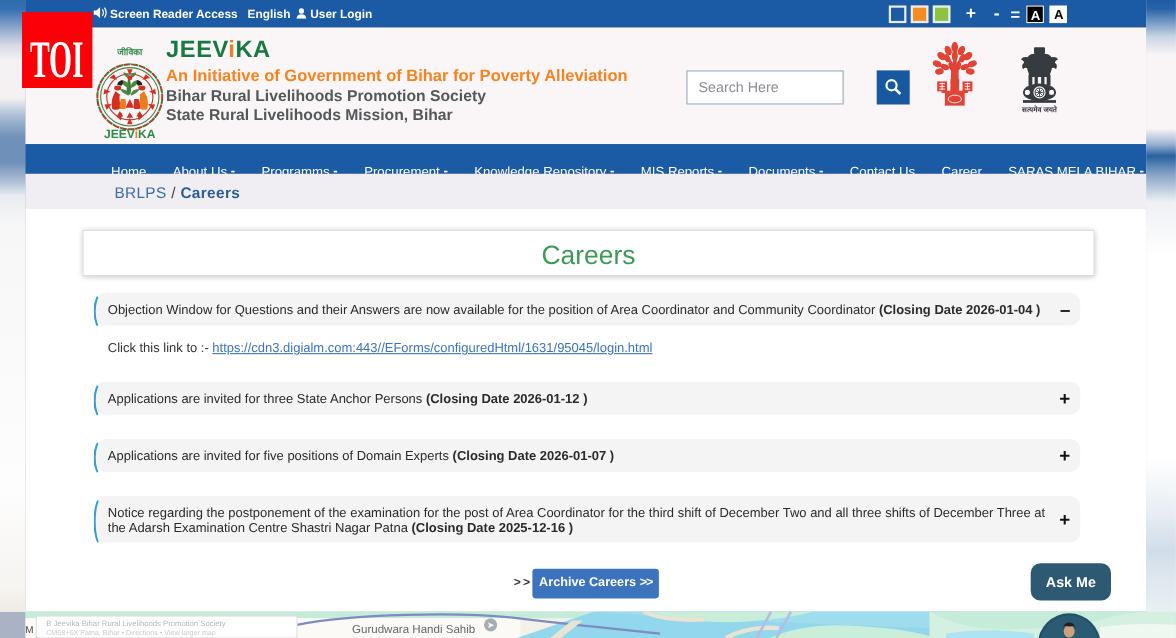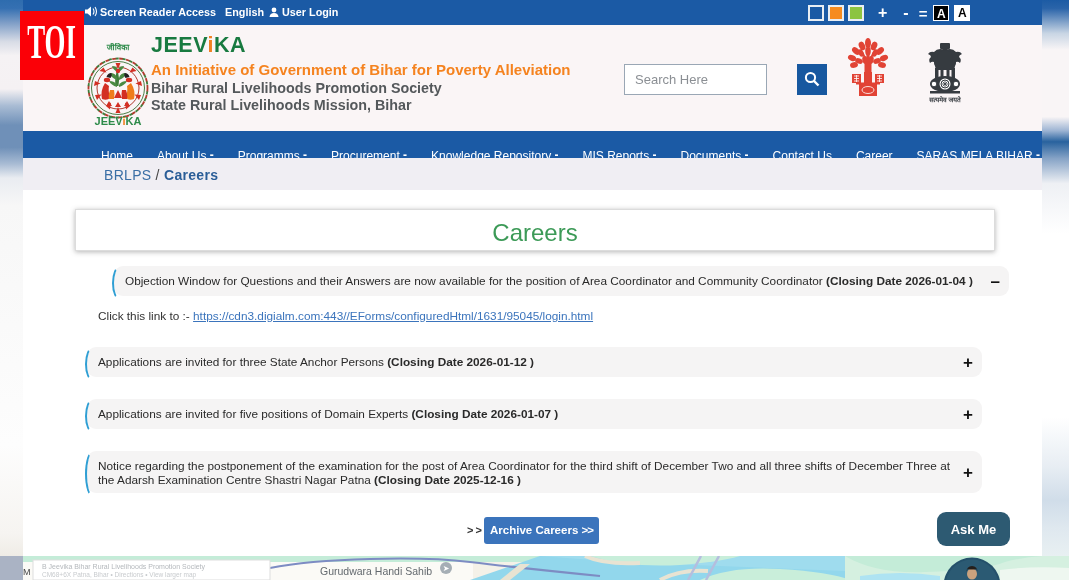--- a/index.html
+++ b/index.html
@@ -11,21 +11,21 @@
   #rightstrip { position:absolute; left:1042px; top:0; width:27px; height:556px; z-index:5;
     background:linear-gradient(180deg,#1c5ba4 0%,#2a64a9 1.5%,#c8d5e4 6%,#f9f5f6 9%,#f9f5f6 21%,#9db4d3 23.5%,#28629e 25.5%,#86a3c6 28.5%,#eef0f4 33%,#ffffff 42%,#ffffff 75%,#e7edf3 84%,#d0dde9 90%,#dfe8ef 95%,#e8f0f2 100%); }
   #site { position:absolute; left:23px; top:0; width:1019px; height:556px; background:#737373; }
   
   #topbar { position:absolute; left:0; top:0; width:1019px; height:25px; background:#1b5aa5; color:#fff; font-size:10.8px; font-weight:bold; }
   #topbar .lft { position:absolute; left:62px; top:6px; white-space:nowrap; }
   .sq { display:inline-block; width:16px; height:16px; }
   #topbar .rgt { position:absolute; left:785px; top:4px; display:flex; align-items:center; }
   
   #toi { position:absolute; left:20px; top:11px; width:64px; height:69px; background:#fb0007; color:#fff; z-index:50;
-     font-family:"Liberation Serif", serif; font-weight:bold; font-size:48px; display:flex; align-items:flex-start; justify-content:center; padding-top:3px; }
+     font-family:"Liberation Serif", serif; font-weight:bold; font-size:48px; display:flex; align-items:flex-start; justify-content:center; padding-top:16px; }
   #toi span { display:inline-block; transform:scaleX(0.56); transform-origin:50% 0%; }
   
   #header { position:absolute; left:0; top:25px; width:1019px; height:106px; background:#faf5f6; }
   #logo { position:absolute; left:64px; top:18px; width:62px; height:84px; }
   #brand { position:absolute; left:128px; top:8px; }
   #brand .jv { font-size:21.5px; font-weight:bold; color:#187a40; letter-spacing:0.5px;}
   #brand .jv i { color:#f08122; font-style:normal; }
   #brand .init { font-size:15px; font-weight:bold; color:#f5831f; margin-top:3px; }
   #brand .soc { font-size:14.3px; font-weight:bold; color:#54585b; margin-top:2px; line-height:16.5px; }
   #searchwrap { position:absolute; left:601px; top:39px; width:204px; height:31px; }
@@ -42,21 +42,21 @@
   #crumb { position:absolute; left:0; top:158px; width:1019px; height:32px; background:#f0eef3; font-size:14px; letter-spacing:0.3px; }
   #crumb .bc { position:absolute; left:81px; top:9px; color:#3a6ea5; }
   
   #main { position:absolute; left:0; top:190px; width:1019px; height:366px; background:#ffffff; }
   #careerbox { position:absolute; left:52px; top:19px; width:920px; height:42px; background:#fff; border:1px solid #dcdcdc; box-shadow:0 1px 5px rgba(90,90,90,0.45); }
   #careerbox h1 { text-align:center; font-size:24px; color:#3c9a57; font-weight:normal; margin-top:9px; }
   .acc { position:absolute; left:64px; width:895px; background:#f5f4f4; border-radius:9px; font-size:11.8px; color:#2a2a2a; }
   .acc::before { content:''; position:absolute; left:-2px; top:0px; width:11px; height:100%; border:2.6px solid transparent; border-left:2.6px solid #2f9fd4; border-radius:50%; }
   .acc .txt { padding:8px 16px 8px 11px; line-height:14px; }
   .acc .pm { position:absolute; right:9px; top:50%; margin-top:-9px; font-size:17px; font-weight:bold; color:#111; }
-  #acc1 { top:76px; height:30px;margin-left:27px; }
+  #acc1 { top:76px; height:30px; }
   #link1 { position:absolute; left:75px; top:119px; font-size:11.8px; color:#333; }
   #link1 a { color:#3b74bc; text-decoration:underline; }
   #acc2 { top:157px; height:30px; }
   #acc3 { top:209px; height:30px; }
   #acc4 { top:261px; height:42px; }
   #archrow { position:absolute; left:444px; top:334px; font-size:11px; font-weight:bold; color:#333; letter-spacing:2px; }
   #archbtn { position:absolute; left:461px; top:327px; width:115px; height:27px; background:#3b74bc; color:#fff; border-radius:3px; text-align:center; line-height:27px; font-size:11.5px; font-weight:bold; white-space:nowrap; }
   #askme { position:absolute; left:914px; top:322px; width:73px; height:34px; background:#2d5a72; border-radius:9px; color:#fff; text-align:center; line-height:35px; font-size:13px; font-weight:bold; }
   
   #map { position:absolute; left:0px; top:556px; width:1069px; height:24px; background:#e9f5ec; overflow:visible; z-index:4; }

